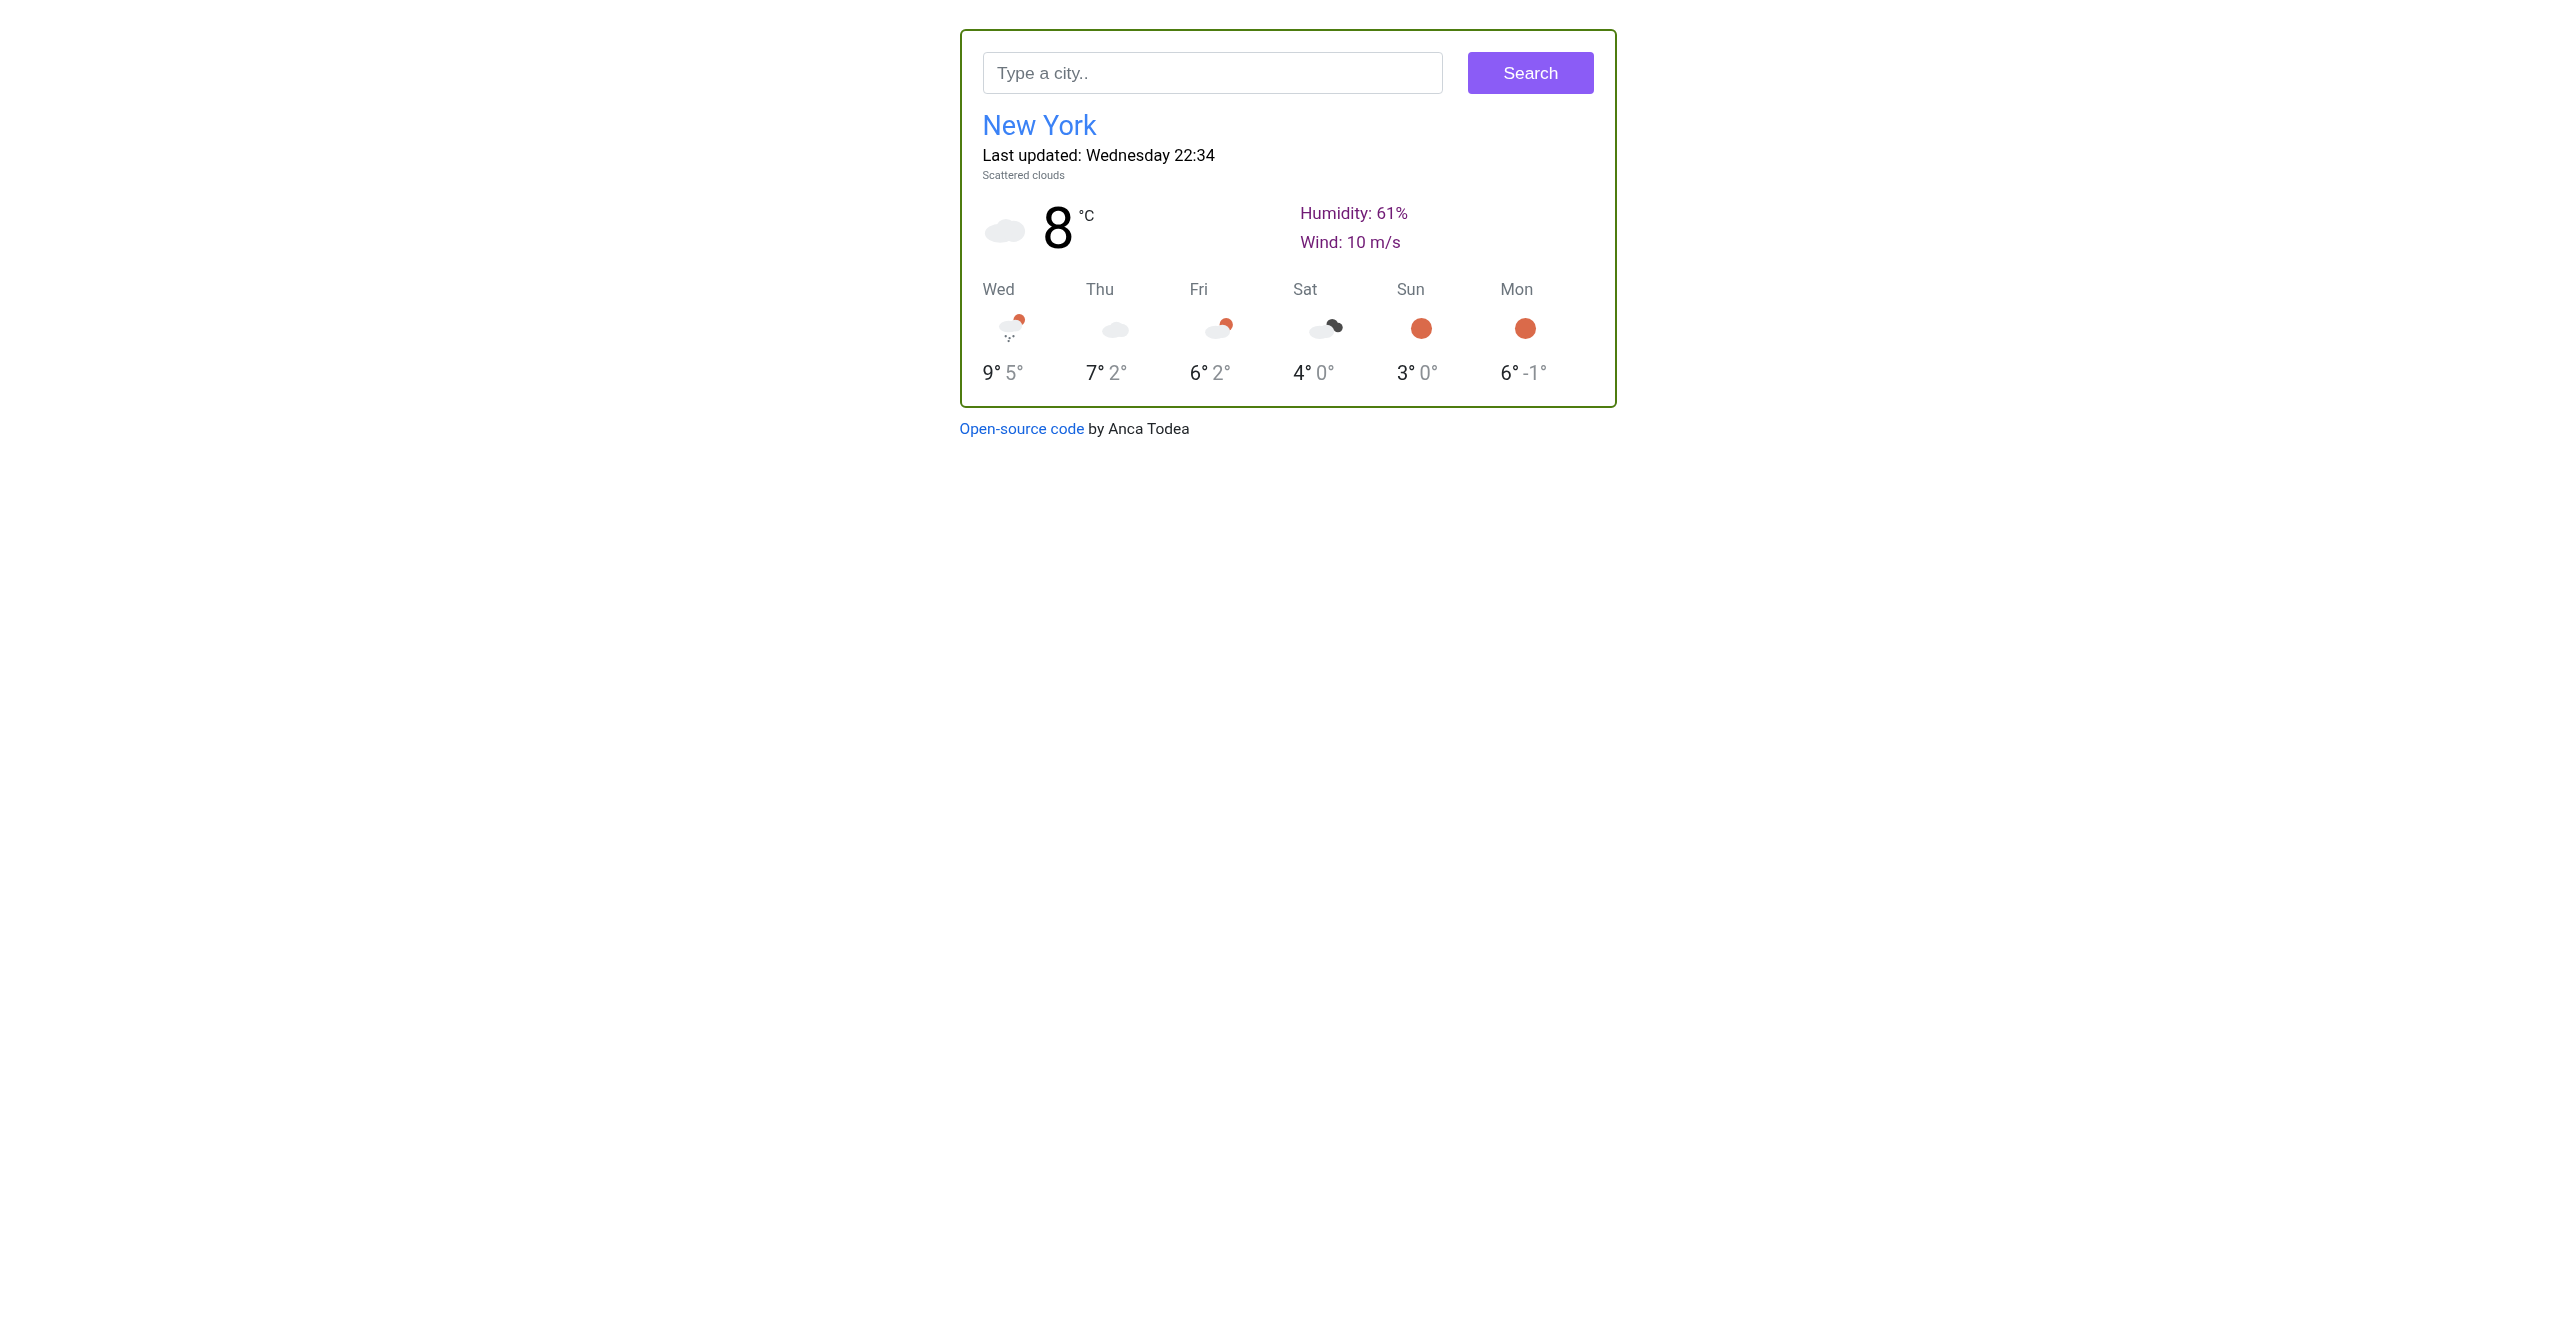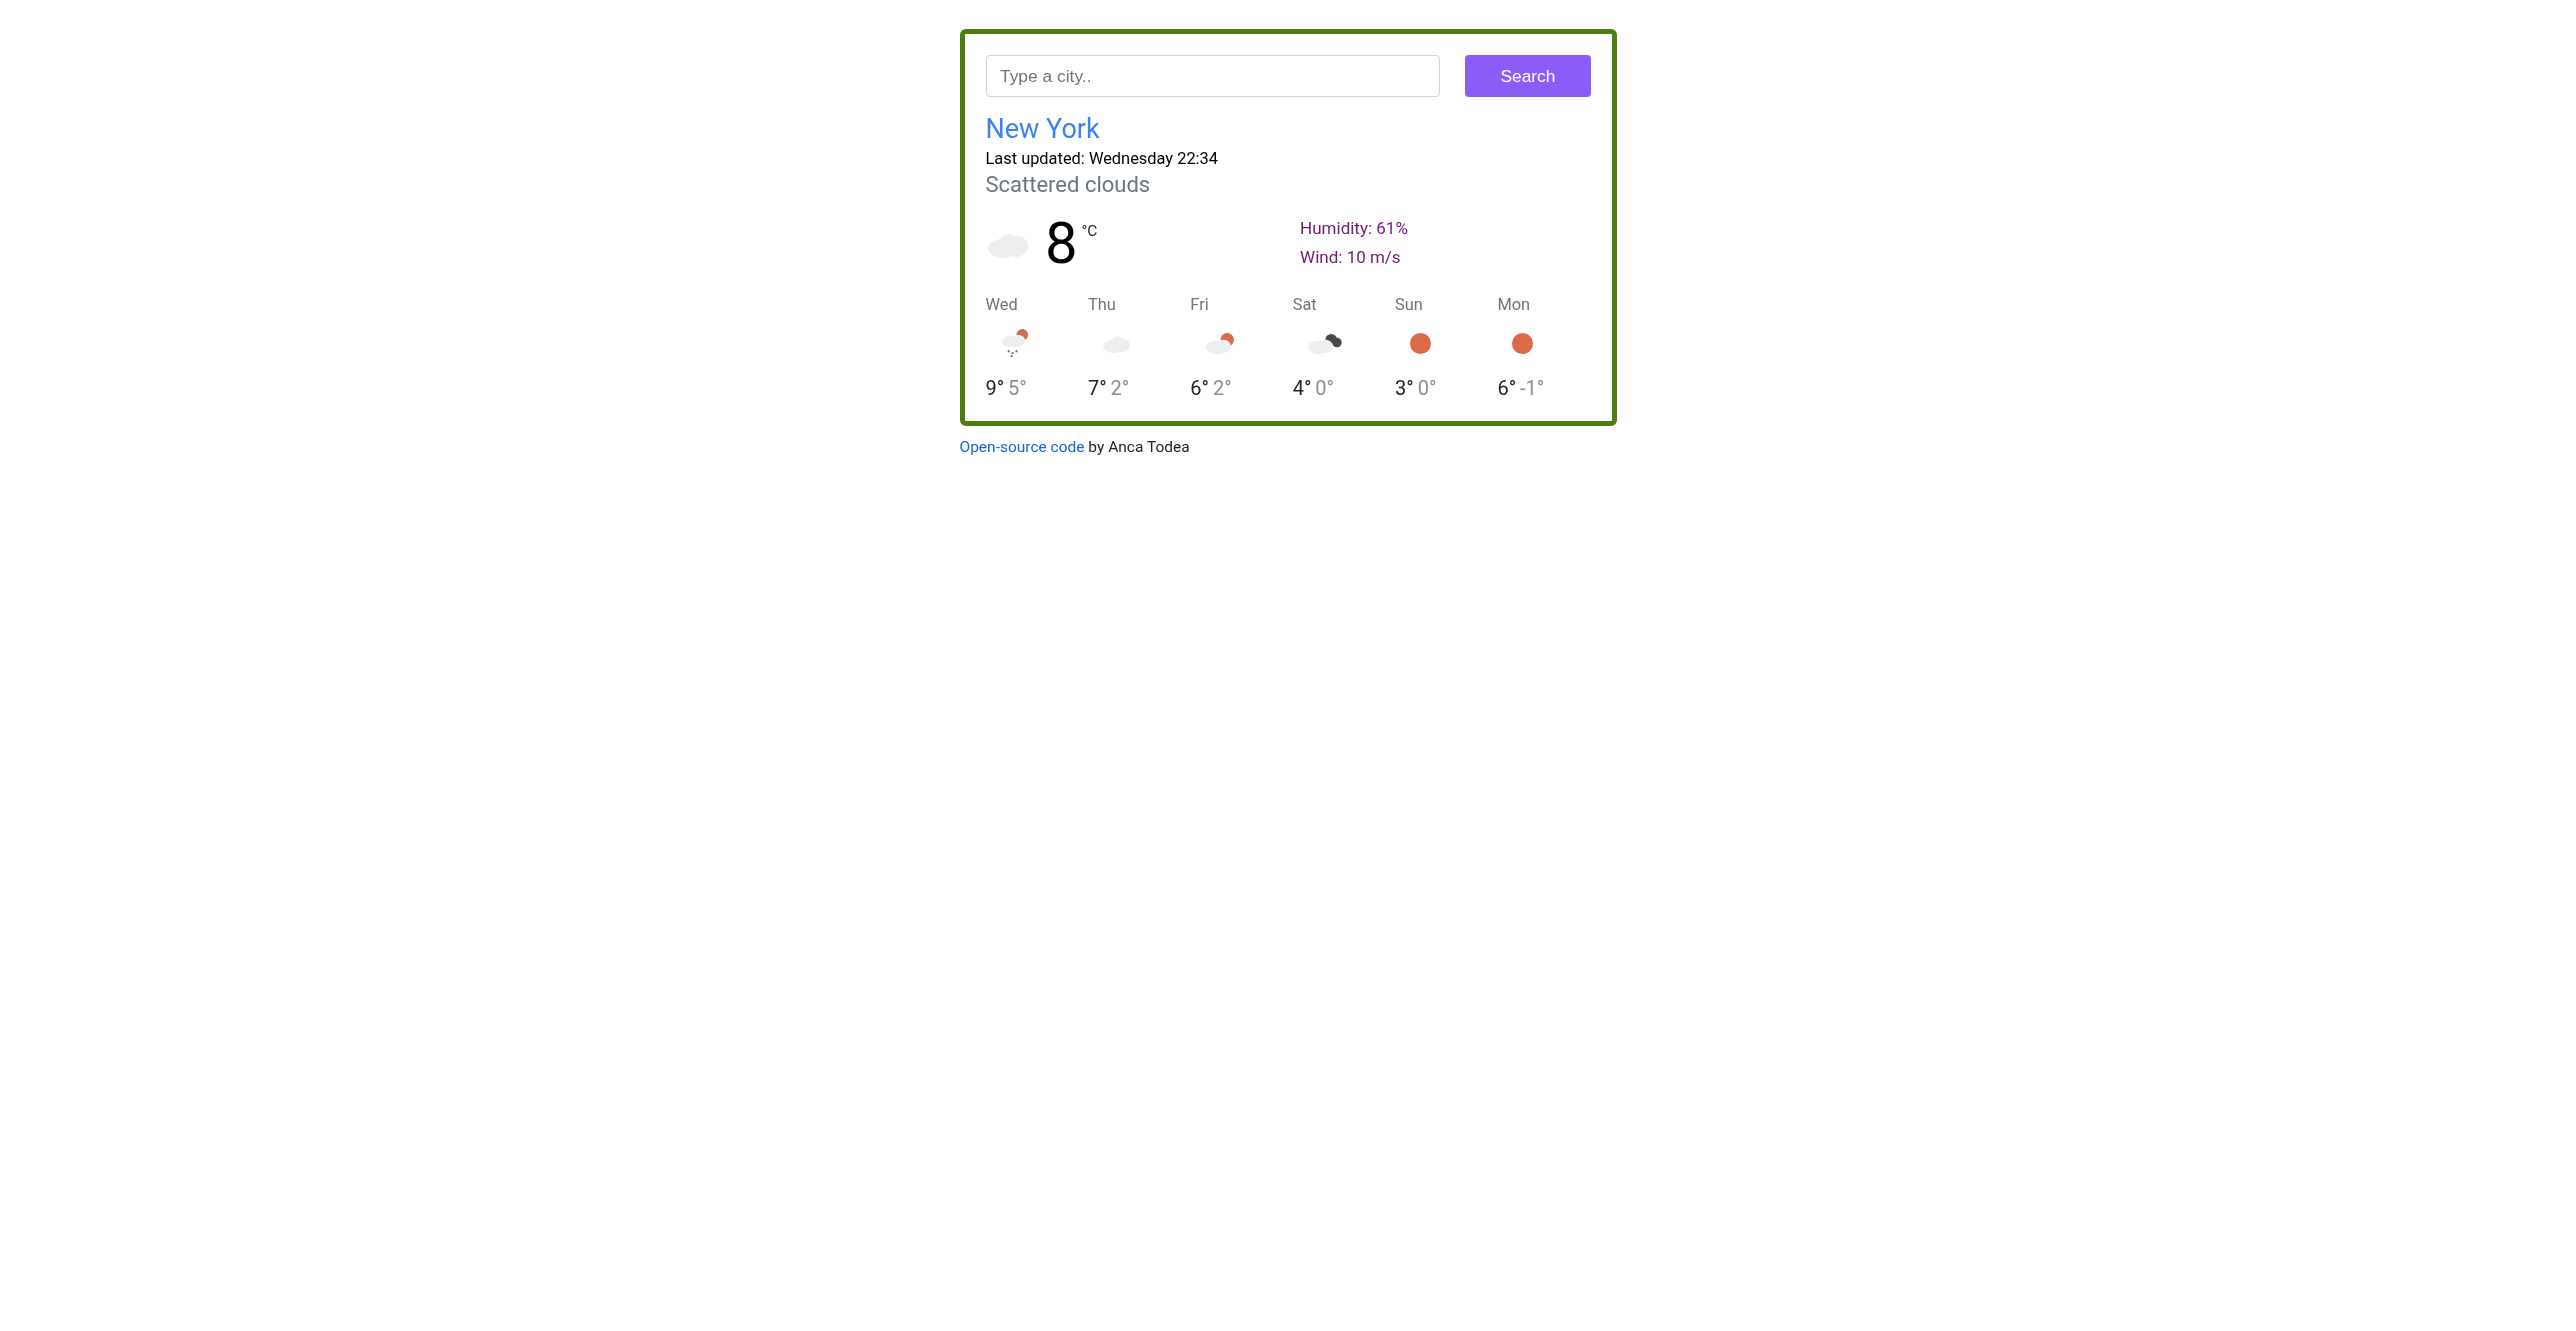--- a/index.html
+++ b/index.html
@@ -4,21 +4,21 @@
   <style>
     * { margin: 0; padding: 0; box-sizing: border-box; }
     body {
       font-family: -apple-system, BlinkMacSystemFont, "Segoe UI", Roboto, Helvetica, Arial, sans-serif;
       background: #fff;
       padding: 29px 0 0 0;
     }
     .card {
       width: 657px;
       margin: 0 auto;
-      border: 5px solid #4d7c0f;
+      border: 2px solid #4d7c0f;
       border-radius: 5.8px;
       padding: 21px;
     }
     .search-row {
       display: flex;
       gap: 25px;
       margin-bottom: 15.5px;
     }
     .city-input {
       flex: 1;
@@ -38,21 +38,21 @@
       font-size: 17.4px;
       cursor: pointer;
     }
     .city-name {
       font-size: 27px;
       color: #3b82f6;
       font-weight: 400;
       margin-bottom: 3.9px;
     }
     .updated { font-size: 16.4px; color: #000000; margin-bottom: 3.9px; }
-    .condition { font-size: 22px; color: #6c757d; margin-bottom: 17.4px; }
+    .condition { font-size: 11px; color: #6c757d; margin-bottom: 17.4px; }
     .main-row { display: flex; align-items: flex-start; margin-bottom: 23px; }
     .main-left { display: flex; align-items: center; gap: 15.5px; width: 52%; }
     .cloud-ico { width: 44px; height: 29px; position: relative; }
     .temp { font-size: 58px; font-weight: 400; color: #000; line-height: 1; }
     .unit { font-size: 15.5px; color: #212529; margin-left: 3.9px; align-self: flex-start; margin-top: 7.7px; }
     .main-right { color: #701a75; font-size: 17px; line-height: 1.7; }
     .forecast-row { display: flex; justify-content: space-between; text-align: right; }
     .fday { display: flex; flex-direction: column; align-items: flex-start; width: 93px; }
     .fday-label { color: #6c757d; font-size: 16.4px; margin-bottom: 13.5px; }
     .ficon { height: 31px; display: flex; align-items: center; margin-bottom: 17.4px; margin-left: 13.5px; position: relative; }

